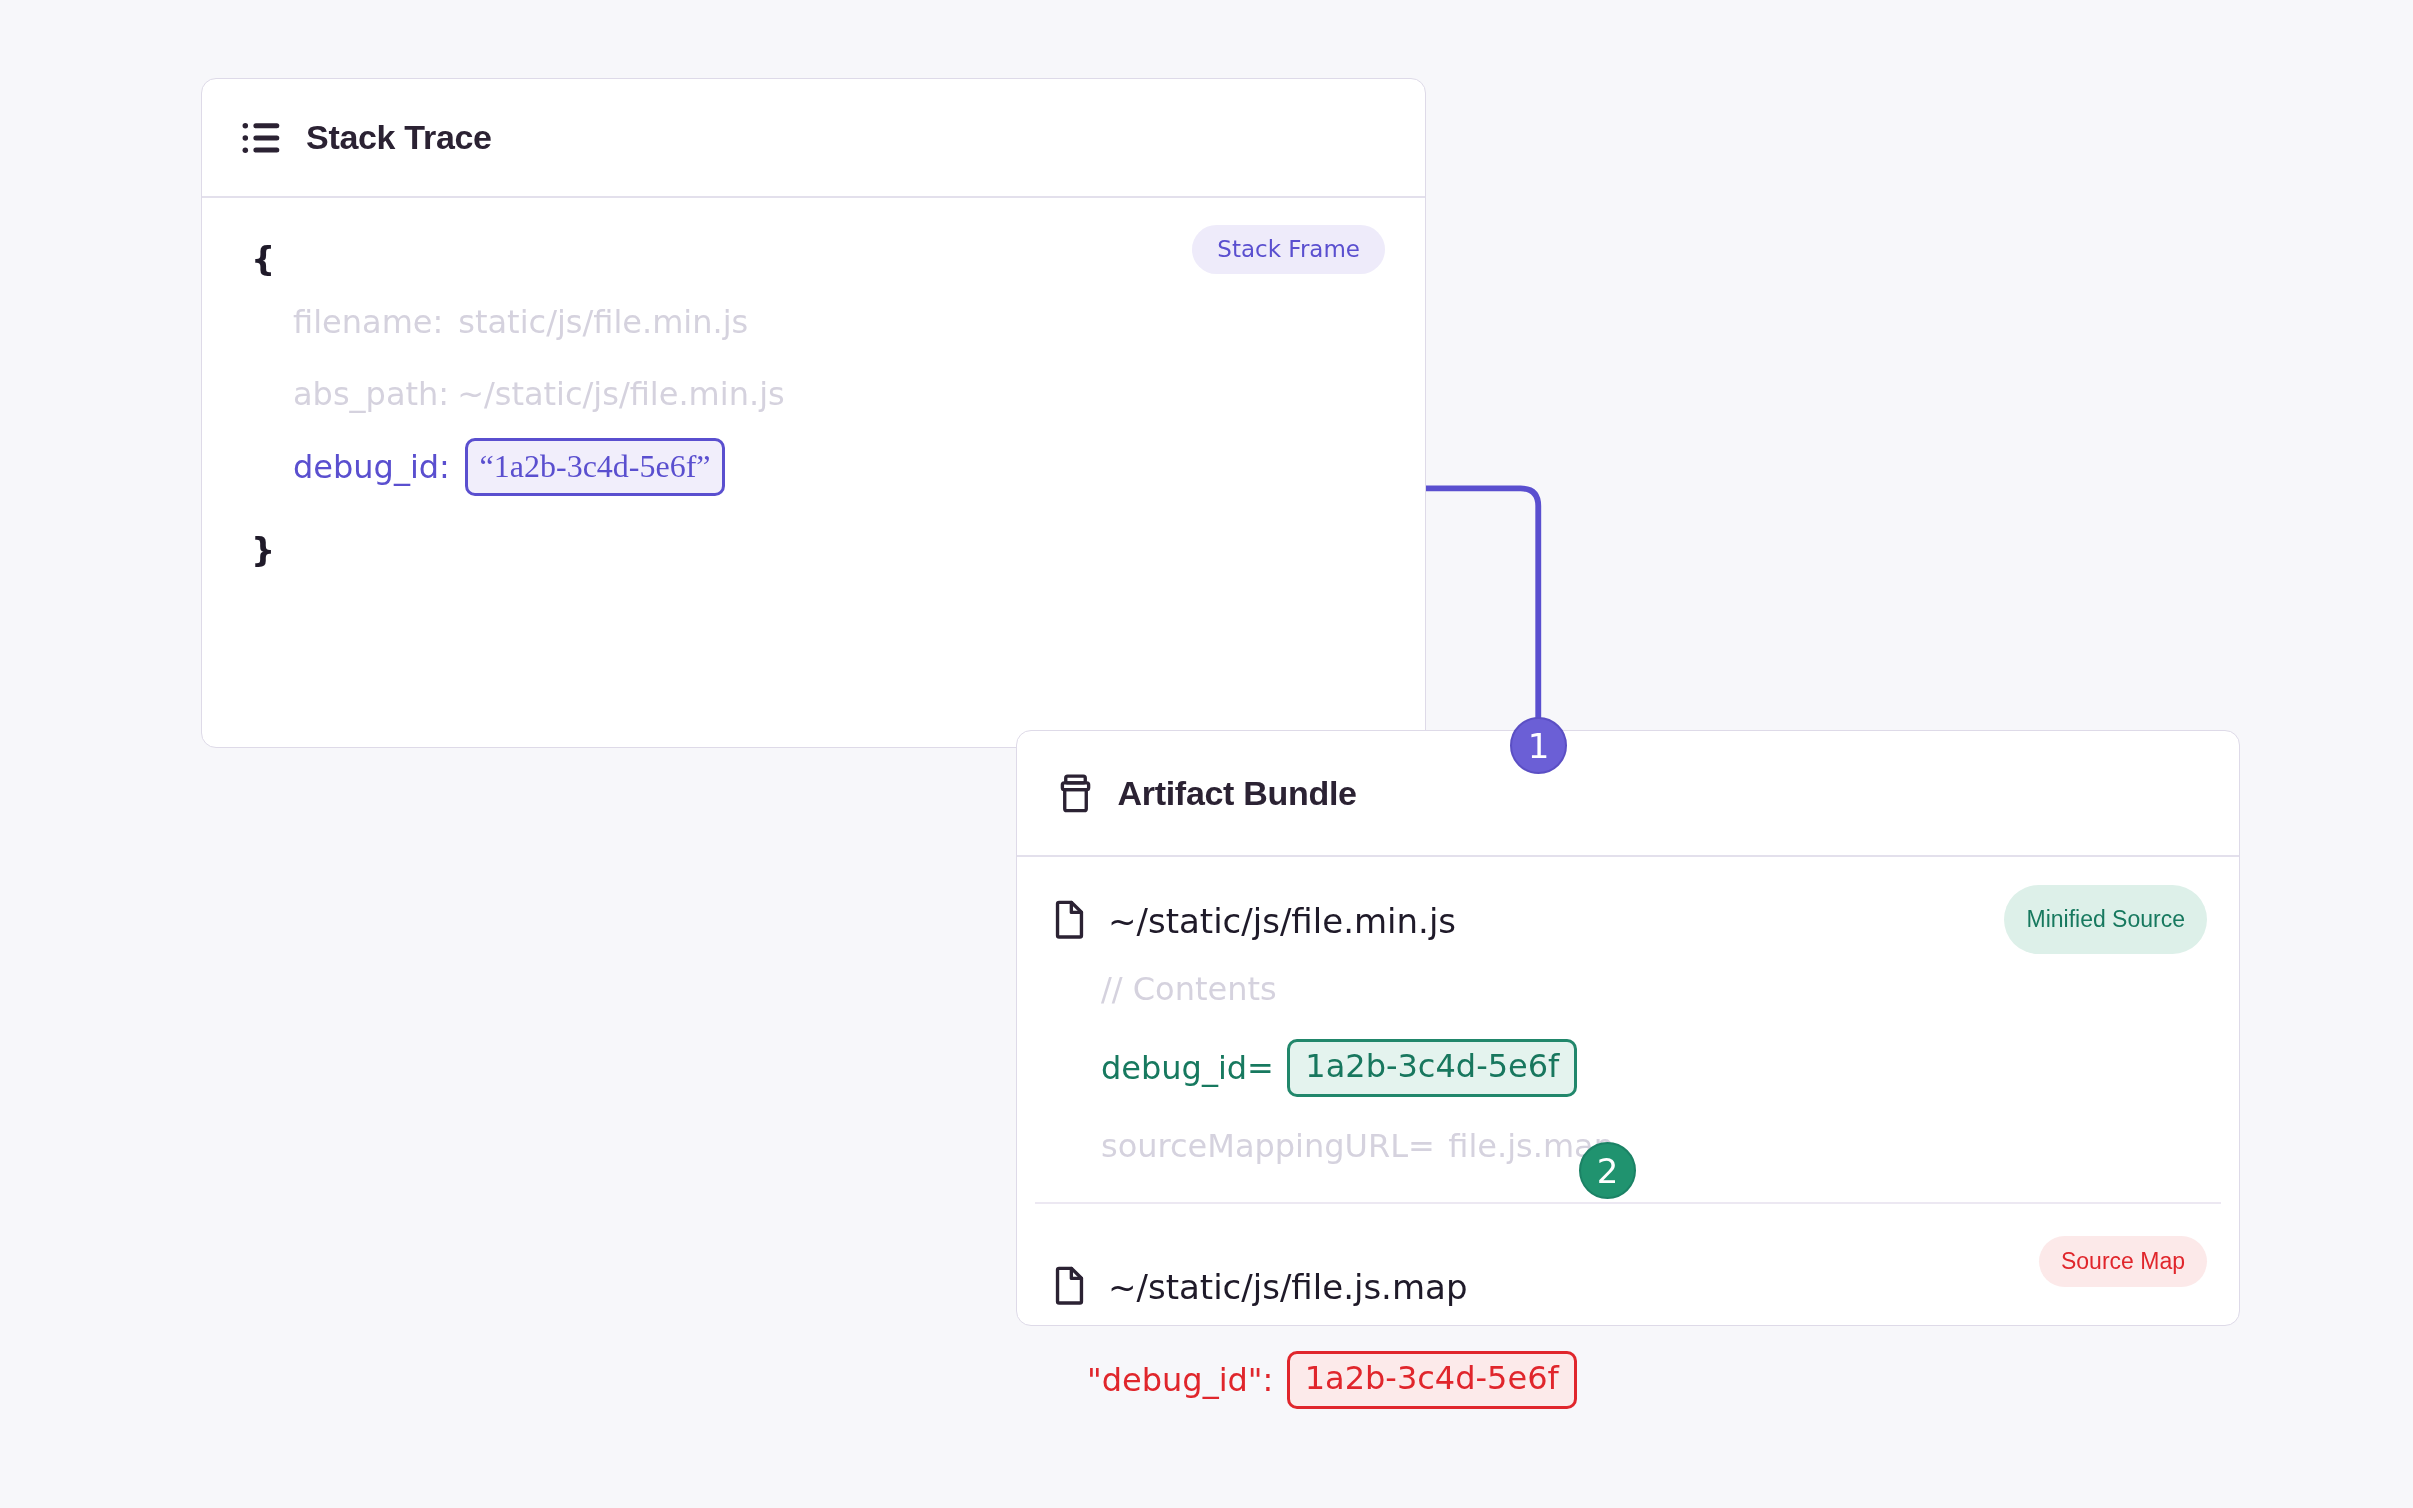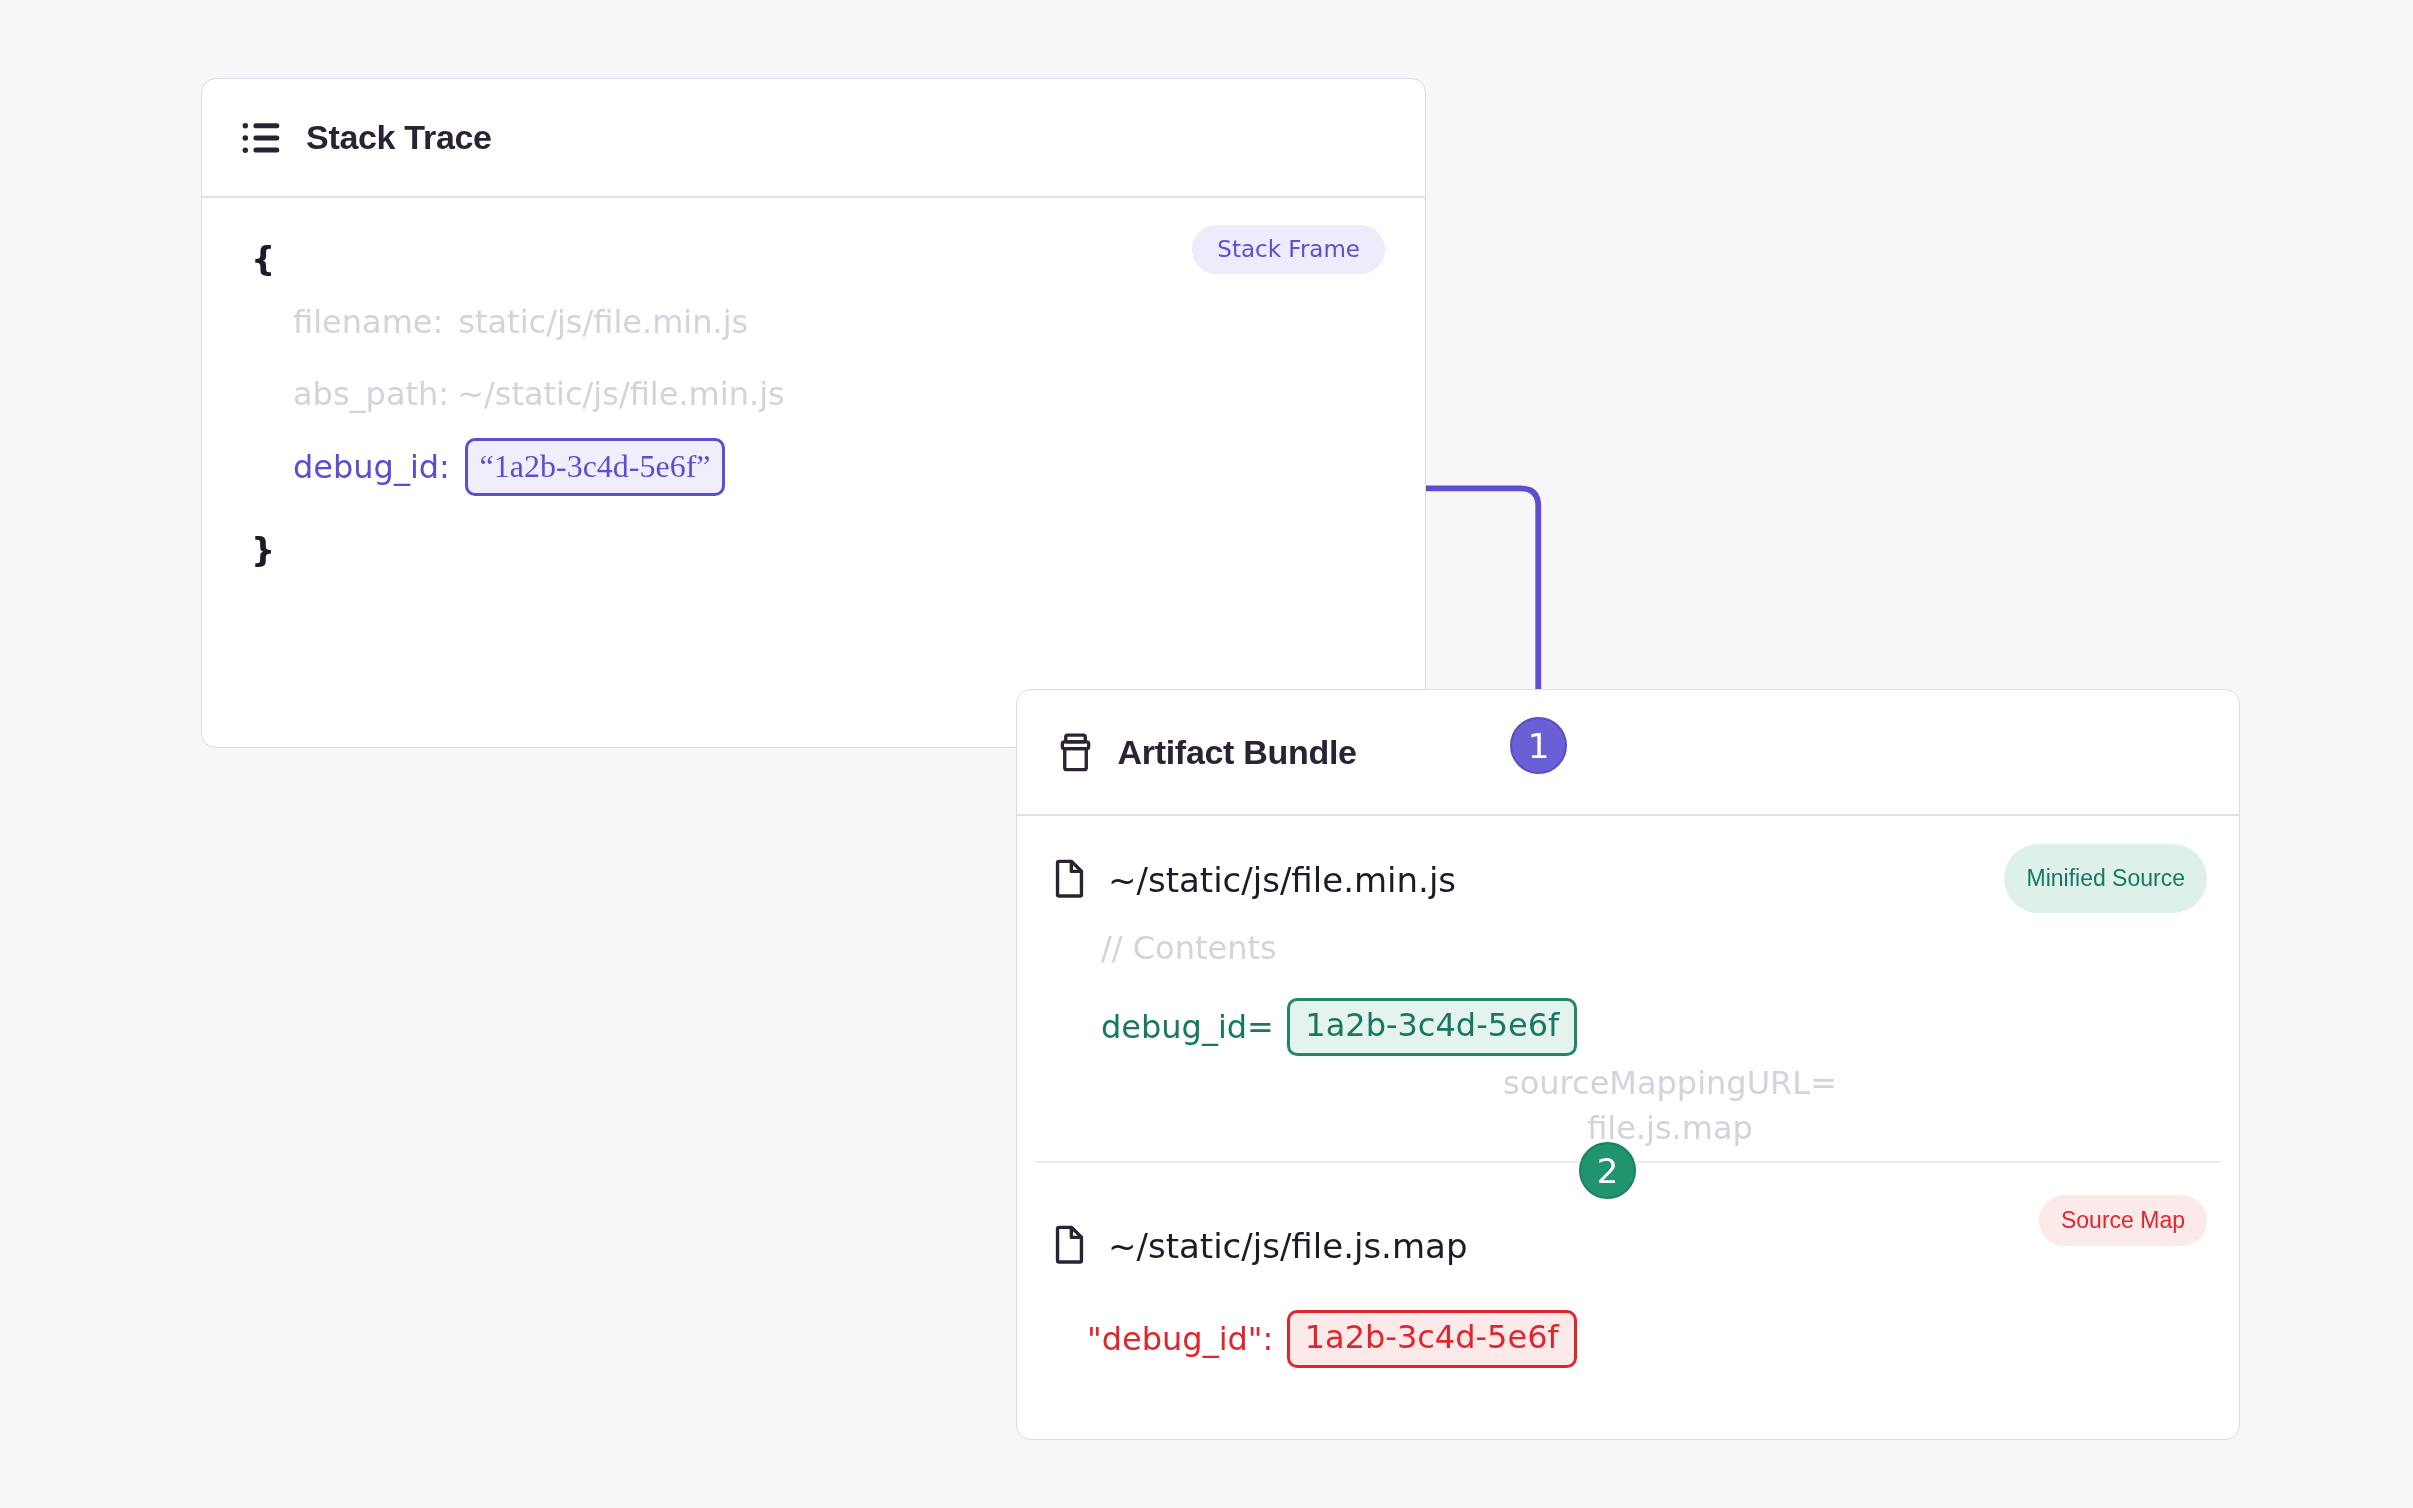--- a/index.html
+++ b/index.html
@@ -154,23 +154,23 @@
     background: #FCEAEA;
     border: 3.4px solid #E0262C;
     color: #E0262C;
     font-size: 32px;
     padding: 8.4px 15px 11.7px 15px;
   }
 
   
   #artifact-bundle-card {
     left: 1016px;
-    top: 689px;
+    top: 730px;
     width: 1224px;
-    height: 751px;
+    height: 596px;
   }
   #artifact-bundle-card .card-header {
     height: 124px;
     padding-left: 40px;
     gap: 23.5px;
   }
   .file-block {
     position: relative;
     box-sizing: border-box;
   }
@@ -344,21 +344,21 @@
 
       <div class="code-sub" style="height:77px;">
         <span class="dim-key">// Contents</span>
       </div>
 
       <div class="code-sub" style="height:80px;">
         <span class="green-key">debug_id=</span>
         <span class="chip chip-green">1a2b-3c4d-5e6f</span>
       </div>
 
-      <div class="code-sub" style="height:77px;flex-direction:column;">
+      <div class="code-sub" style="height:77px;">
         <span class="dim-key">sourceMappingURL=</span>
         <span class="dim-val">file.js.map</span>
       </div>
     </div>
 
     <div class="row-divider" style="margin:0 18.4px;"></div>
 
     <div class="file-block" style="padding-top:53px; height:218px;">
 
       <div class="file-row" style="height:59px;">

